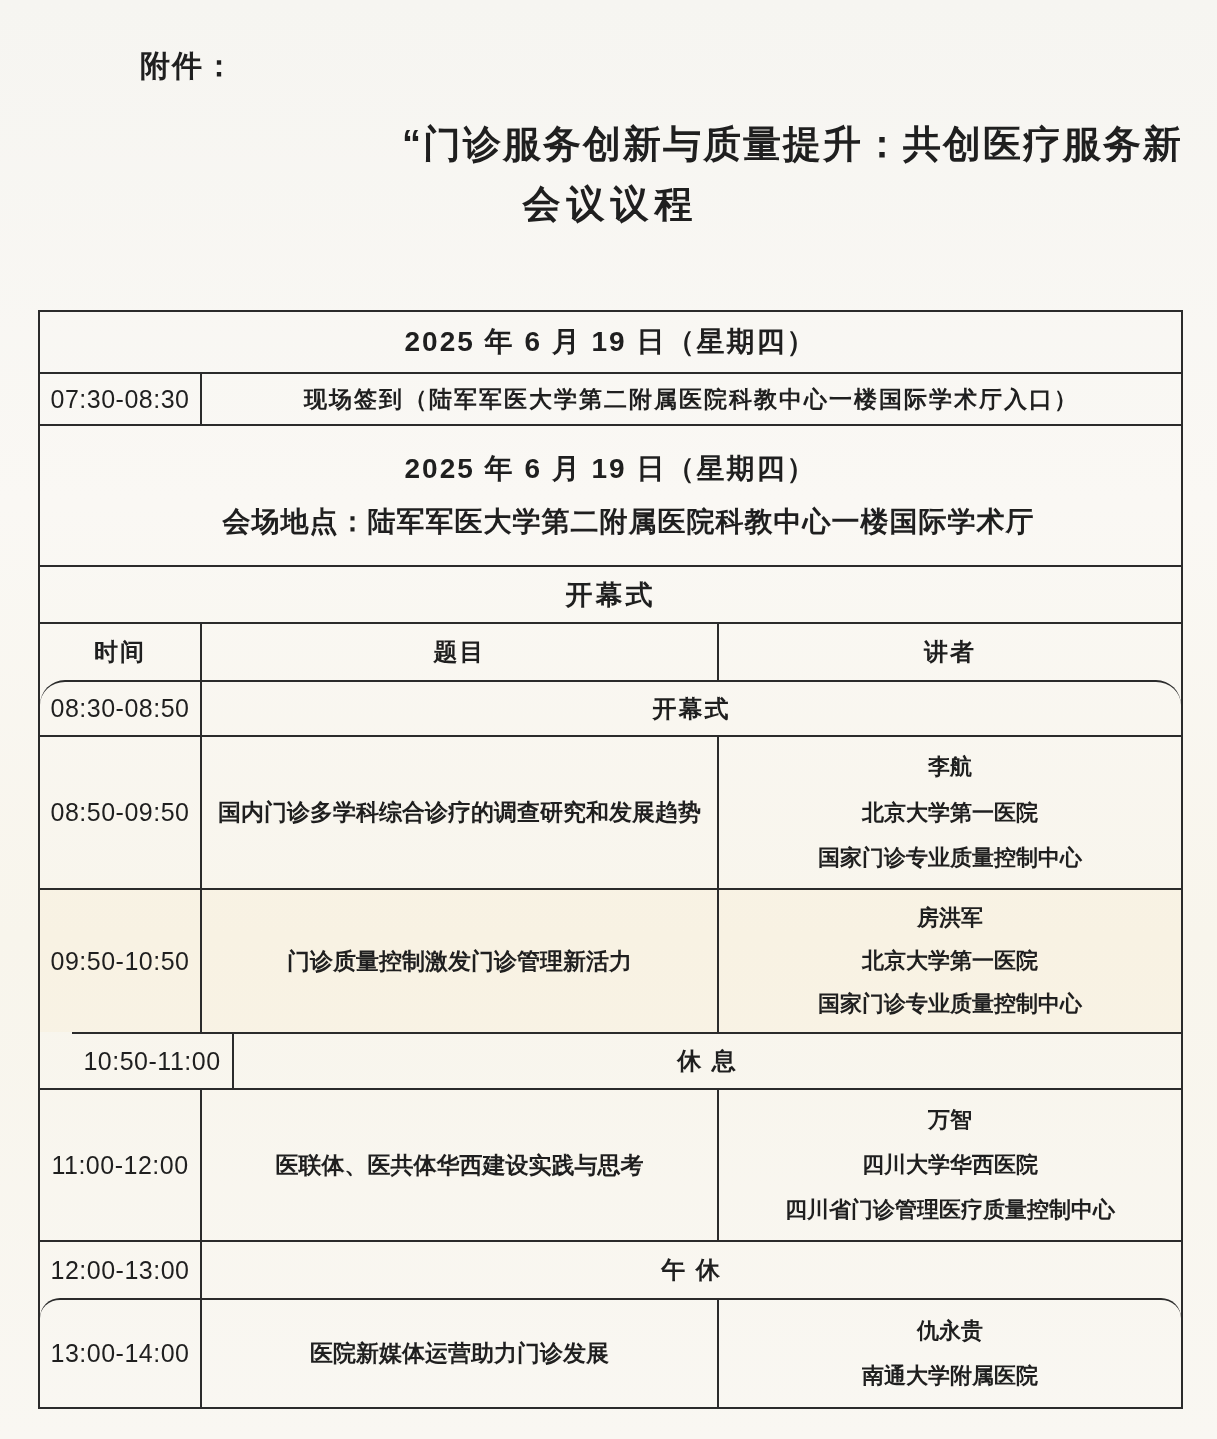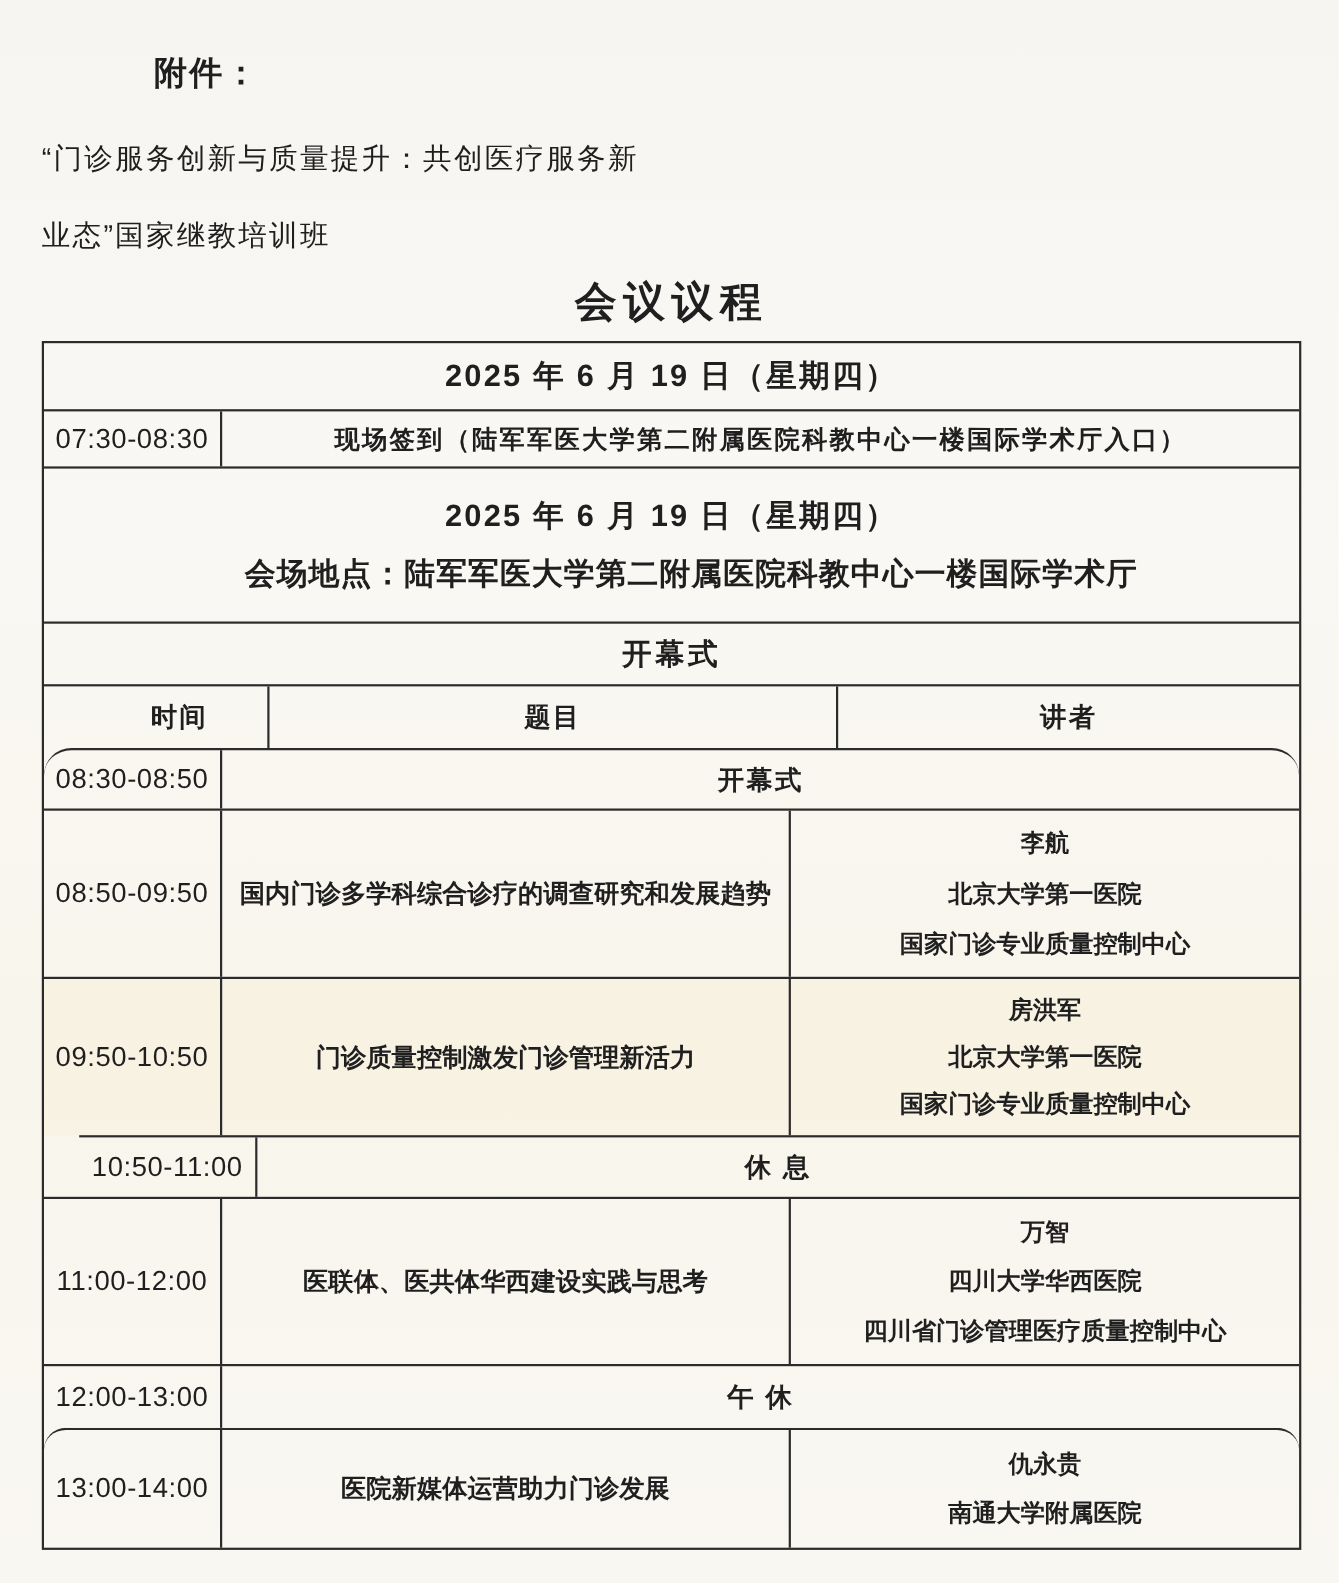--- a/index.html
+++ b/index.html
@@ -24,23 +24,23 @@
     margin: 0 0 0 38px;
     padding-top: 46px;
   }
   .attachment {
     font-size: 30px;
     font-weight: 700;
     padding-left: 102px;
     letter-spacing: 2px;
   }
   .main-title {
-    text-align: left;
-    font-size: 26px;
-    font-weight: 400;
+    text-align: right;
+    font-size: 38px;
+    font-weight: 700;
     line-height: 70px;
     margin-top: 22px;
     letter-spacing: 2px;
   }
   .agenda-title {
     text-align: center;
     font-size: 38px;
     font-weight: 700;
     margin-top: 0;
     letter-spacing: 6px;
@@ -102,21 +102,21 @@
     font-size: 28px;
     font-weight: 700;
     letter-spacing: 2px;
     text-align: right;
   }
   
   .h-date     { height: 60px; }
   .h-signin   { height: 52px; }
   .h-venue    { height: 141px; }
   .h-section  { height: 57px; }
-  .h-cols     { height: 58px; padding-left: 43px; }
+  .h-cols     { height: 58px; }
   .h-open     { height: 55px; border-radius: 25px; }
   .h-talk1    { height: 153px; }
   .h-talk2    { height: 144px; }
   .h-break    { height: 56px; margin-left: 32px; }
   .h-talk3    { height: 152px; }
   .h-lunch    { height: 58px; }
   .h-talk4    { height: 109px; border-radius: 20px; }
   .row-tint   { background: rgba(248, 238, 212, 0.35); }
   .venue-cell {
     flex-direction: column;
@@ -152,21 +152,20 @@
 </style>
 </head>
 <body>
 
 <div class="page">
 
   <div class="header-block">
     <div class="attachment">附件：</div>
     <div class="main-title">
       <div>“门诊服务创新与质量提升：共创医疗服务新</div>
-      <div>业态”国家继教培训班</div>
     </div>
     <div class="agenda-title">会议议程</div>
   </div>
 
   <div class="tbl">
 
     <div class="row h-date">
       <div class="cell cell-full">2025 年 6 月 19 日（星期四）</div>
     </div>
 

